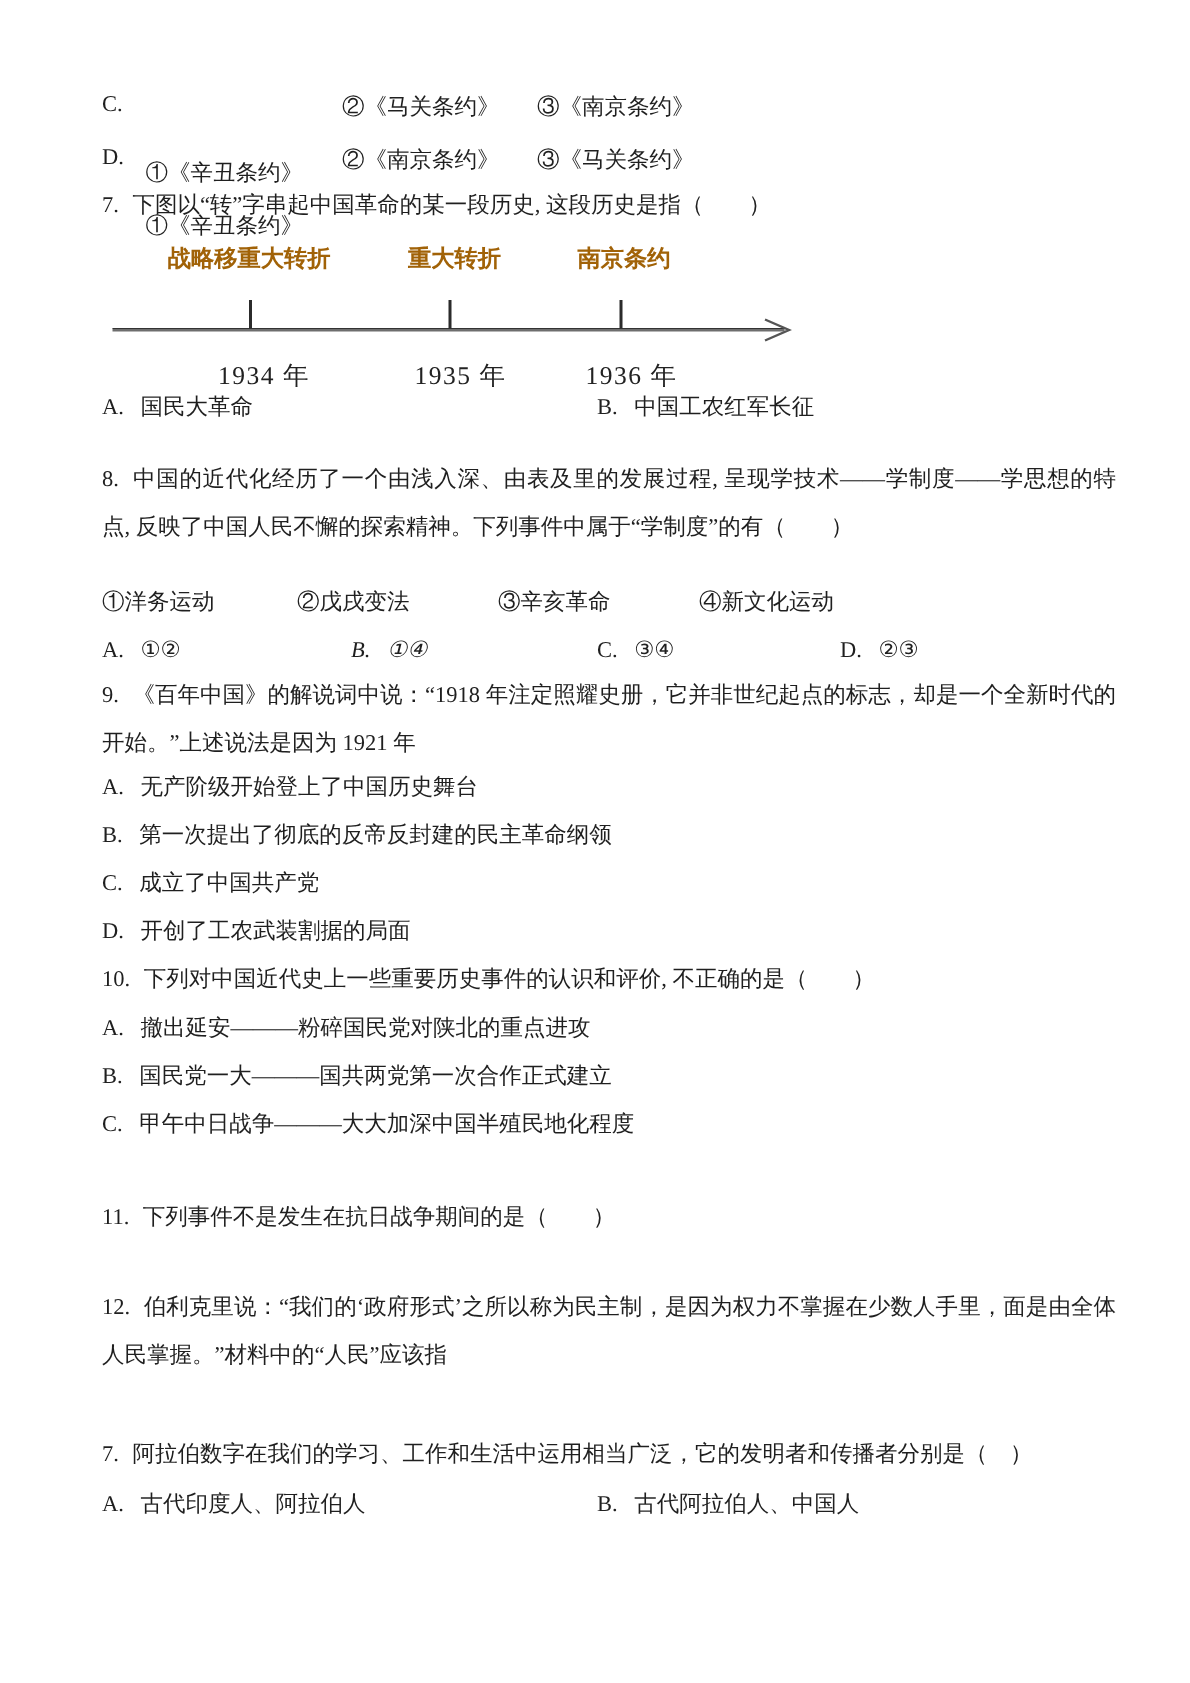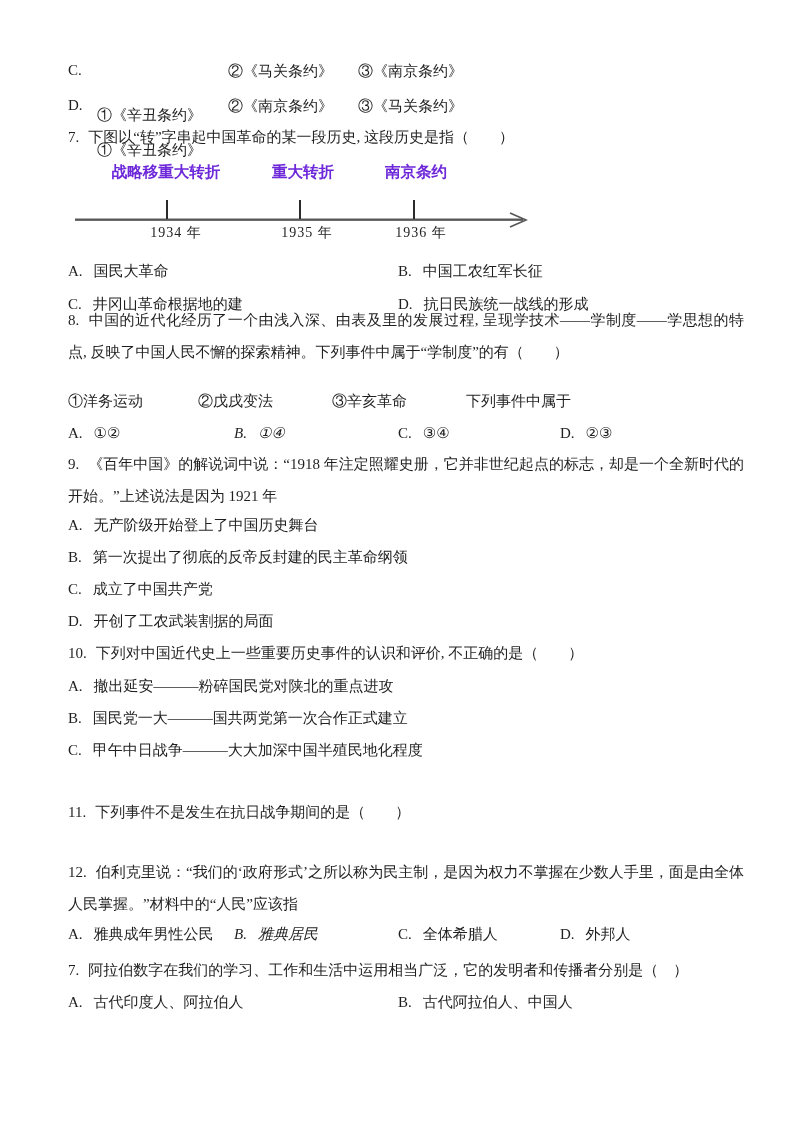--- a/index.html
+++ b/index.html
@@ -30,26 +30,26 @@
   .row4 .cell{position:absolute;top:0;white-space:nowrap;}
   .c1{left:0;} .c2{left:166px;font-style:italic;} .c3{left:330px;} .c4{left:492px;}
   
   .row2 .cellb{left:330px;}
   
   .items .i1{left:0;} .items .i2{left:130px;} .items .i3{left:264px;} .items .i4{left:398px;}
   
   .timeline{position:absolute;left:5px;top:160px;width:465px;height:95px;}
   .tl-label{
     position:absolute;top:2px;transform:translateX(-50%);
-    white-space:nowrap;font-weight:bold;font-size:15.5px;color:#6d28d9;
+    white-space:nowrap;font-weight:bold;font-size:15.5px;color:#a16207;
   }
   .tl-tick{position:absolute;top:40px;width:2px;height:19px;background:#2b2b2b;}
   .tl-year{
-    position:absolute;top:64px;transform:translateX(-50%);
-    white-space:nowrap;font-size:14px;color:#222;letter-spacing:1px;
+    position:absolute;top:79px;transform:translateX(-50%);
+    white-space:nowrap;font-size:17px;color:#222;letter-spacing:1px;
   }
   .tl-svg{position:absolute;left:0;top:49px;}
 </style>
 </head>
 <body>
 
 <div class="page">
   <div class="content">
 
     <div class="abs q6row" style="top:62px">
@@ -83,33 +83,29 @@
       <div class="tl-label" style="left:343px">南京条约</div>
       <div class="tl-year" style="left:103px">1934 年</div>
       <div class="tl-year" style="left:234px">1935 年</div>
       <div class="tl-year" style="left:348px">1936 年</div>
     </div>
 
     <div class="abs row4 row2" style="top:262px">
       <span class="cell c1"><span class="lbl">A.</span><span>国民大革命</span></span>
       <span class="cell cellb"><span class="lbl">B.</span><span>中国工农红军长征</span></span>
     </div>
-    <div class="abs row4 row2" style="top:295px">
-      <span class="cell c1"><span class="lbl">C.</span><span>井冈山革命根据地的建</span></span>
-      <span class="cell cellb"><span class="lbl">D.</span><span>抗日民族统一战线的形成</span></span>
-    </div>
 
     <p class="abs para" style="top:304px">
       <span class="num">8.</span><span>中国的近代化经历了一个由浅入深、由表及里的发展过程, 呈现学技术——学制度——学思想的特点, 反映了中国人民不懈的探索精神。下列事件中属于“学制度”的有（　　）</span>
     </p>
     <div class="abs row4 items" style="top:392px">
       <span class="cell i1">①洋务运动</span>
       <span class="cell i2">②戊戌变法</span>
       <span class="cell i3">③辛亥革命</span>
-      <span class="cell i4">下列事件中属于</span>
+      <span class="cell i4">④新文化运动</span>
     </div>
     <div class="abs row4" style="top:424px">
       <span class="cell c1"><span class="lbl">A.</span><span>①②</span></span>
       <span class="cell c2"><span class="lbl">B.</span><span>①④</span></span>
       <span class="cell c3"><span class="lbl">C.</span><span>③④</span></span>
       <span class="cell c4"><span class="lbl">D.</span><span>②③</span></span>
     </div>
 
     <p class="abs para" style="top:448px">
       <span class="num">9.</span><span>《百年中国》的解说词中说：“1918 年注定照耀史册，它并非世纪起点的标志，却是一个全新时代的开始。”上述说法是因为 1921 年</span>
@@ -126,26 +122,20 @@
     <div class="abs line" style="top:708px"><span class="lbl">B.</span><span>国民党一大———国共两党第一次合作正式建立</span></div>
     <div class="abs line" style="top:740px"><span class="lbl">C.</span><span>甲午中日战争———大大加深中国半殖民地化程度</span></div>
 
     <div class="abs line" style="top:802px">
       <span class="num">11.</span><span>下列事件不是发生在抗日战争期间的是（　　）</span>
     </div>
 
     <p class="abs para" style="top:856px">
       <span class="num">12.</span><span>伯利克里说：“我们的‘政府形式’之所以称为民主制，是因为权力不掌握在少数人手里，面是由全体人民掌握。”材料中的“人民”应该指</span>
     </p>
-    <div class="abs row4" style="top:925px">
-      <span class="cell c1"><span class="lbl">A.</span><span>雅典成年男性公民</span></span>
-      <span class="cell c2"><span class="lbl">B.</span><span>雅典居民</span></span>
-      <span class="cell c3"><span class="lbl">C.</span><span>全体希腊人</span></span>
-      <span class="cell c4"><span class="lbl">D.</span><span>外邦人</span></span>
-    </div>
 
     <div class="abs line" style="top:960px">
       <span class="num">7.</span><span>阿拉伯数字在我们的学习、工作和生活中运用相当广泛，它的发明者和传播者分别是（　）</span>
     </div>
     <div class="abs row4 row2" style="top:993px">
       <span class="cell c1"><span class="lbl">A.</span><span>古代印度人、阿拉伯人</span></span>
       <span class="cell cellb"><span class="lbl">B.</span><span>古代阿拉伯人、中国人</span></span>
     </div>
 
   </div>

